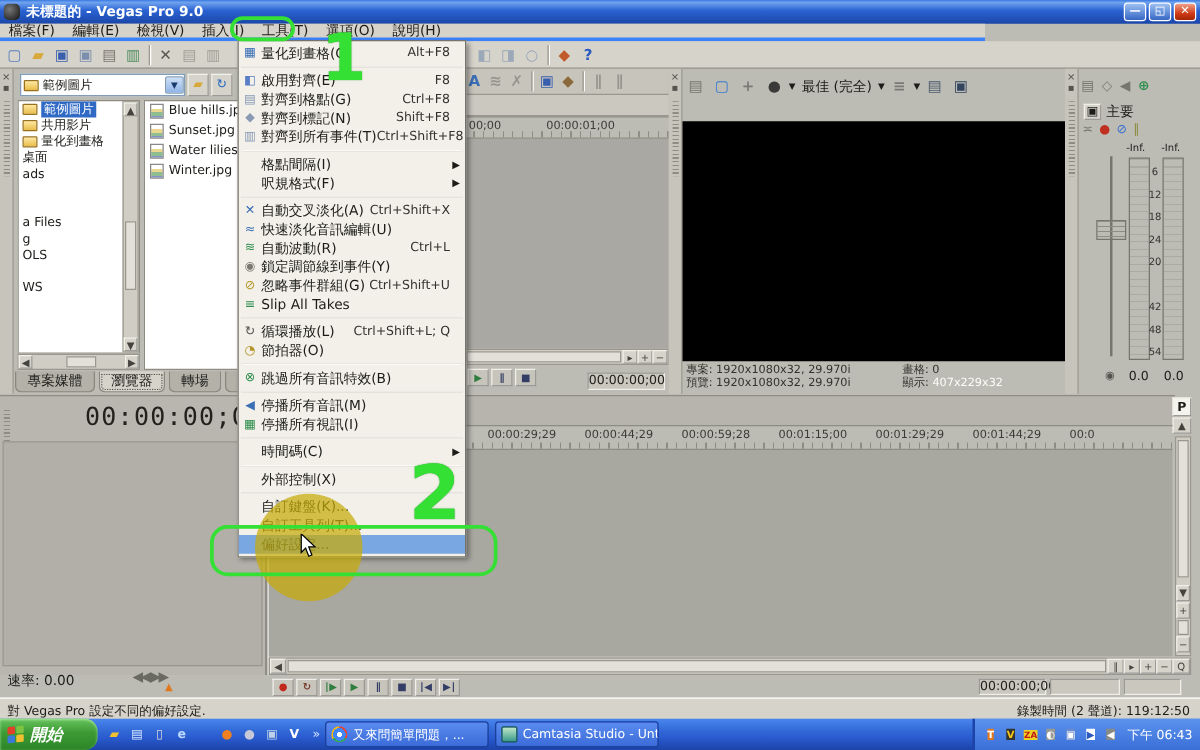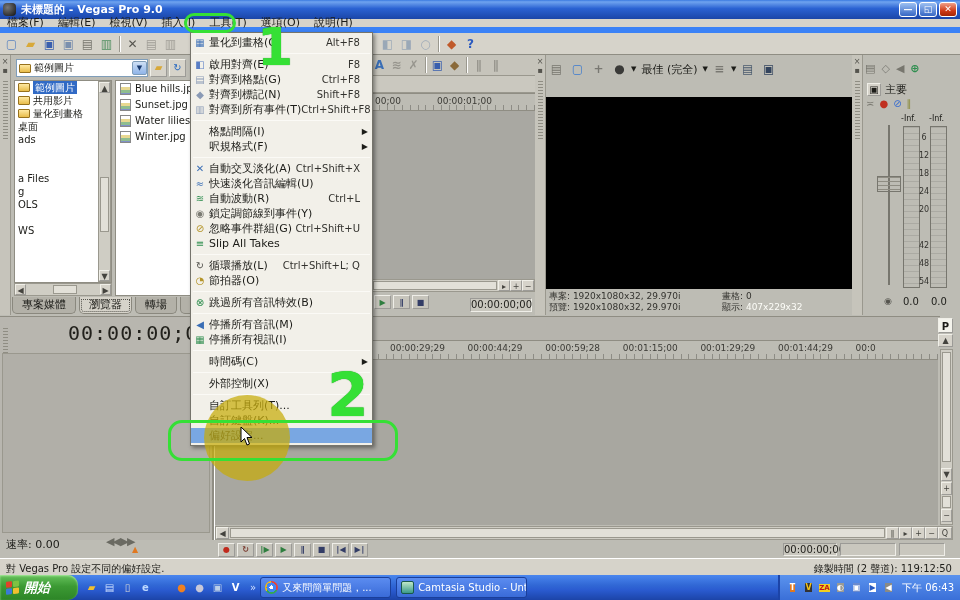--- a/index.html
+++ b/index.html
@@ -8,21 +8,21 @@
   .abs { position:absolute; }
 
   
   .titlebar { left:0; top:0; width:960px; height:19px; background:linear-gradient(#3a7ae0,#6fa3ef 10%,#2a62d2 45%,#1b46a8); display:flex; align-items:center; padding:0 3px; color:#fff; font-weight:bold; }
   .app-ico { width:13px; height:13px; border-radius:4px; background:radial-gradient(circle at 35% 35%, #777, #111); margin-right:5px; }
   .tspacer { flex:1; }
   .win-btn { width:18px; height:15px; margin-left:2px; border:1px solid #fff; border-radius:3px; background:linear-gradient(#9cc0f2,#3767c4); color:#fff; font-size:9px; line-height:13px; text-align:center; font-weight:bold; }
   .win-btn[data-icon-name="close"] { background:linear-gradient(#f0a088,#cf3a16 60%,#a52606); }
 
   
-  .menubar { left:0; top:19px; width:960px; height:14px; background:#d6d3ca; border-bottom:6px solid #3b82f6; display:flex; align-items:center;text-align:center; }
+  .menubar { left:0; top:19px; width:788px; height:14px; background:#d6d3ca; border-bottom:3px solid #3b82f6; display:flex; align-items:center;text-align:center; }
   .mb-item { padding:0 7px; height:14px; line-height:14px; }
   .toolbar { left:0; top:33px; width:960px; height:22px; background:#d6d3ca; border-bottom:1px solid #8f8d83; }
   .tb-row { display:flex; align-items:center; height:22px; }
   .tb-icon { width:19px; height:18px; display:flex; align-items:center; justify-content:center; font-size:12px; font-weight:bold; }
   .tb-sep { width:1px; height:16px; background:#9a988e; box-shadow:1px 0 0 #fff; margin:0 3px; }
   .grayed { opacity:.42; }
 
   
   .dockstrip { width:11px; background:#c6c4bb; border-right:1px solid #9a988e; display:flex; flex-direction:column; align-items:center; padding-top:2px; font-size:8px; color:#55544e; }
   .grip { width:5px; height:60px; margin-top:6px; background:repeating-linear-gradient(#8f8d83 0 1px, transparent 1px 3px); }
@@ -691,27 +691,27 @@
       <div class="msep"></div>
       <div class="mi">
         <span class="ico"></span>
         <span class="lbl">外部控制(X)</span>
         <span class="sc"></span>
 
       </div>
       <div class="msep"></div>
       <div class="mi">
         <span class="ico"></span>
-        <span class="lbl">自訂工具列(T)...</span>
+        <span class="lbl">自訂鍵盤(K)...</span>
         <span class="sc"></span>
 
       </div>
       <div class="mi">
         <span class="ico"></span>
-        <span class="lbl">自訂鍵盤(K)...</span>
+        <span class="lbl">自訂工具列(T)...</span>
         <span class="sc"></span>
 
       </div>
       <div class="mi on">
         <span class="ico"></span>
         <span class="lbl">偏好設定...</span>
         <span class="sc"></span>
 
       </div>
     </div>

